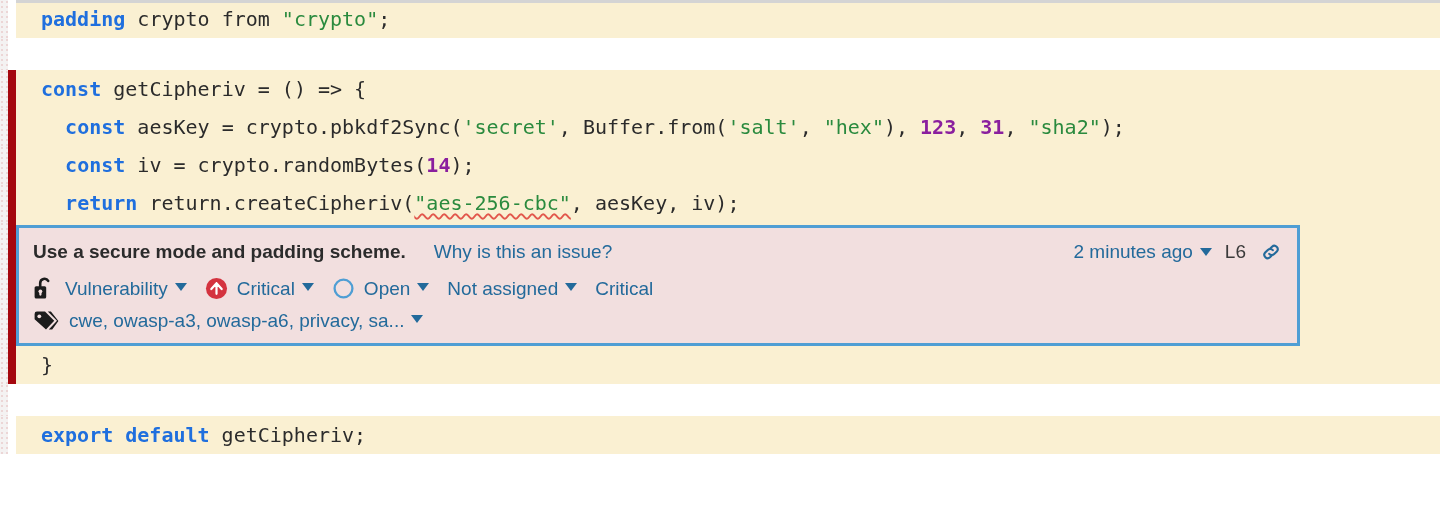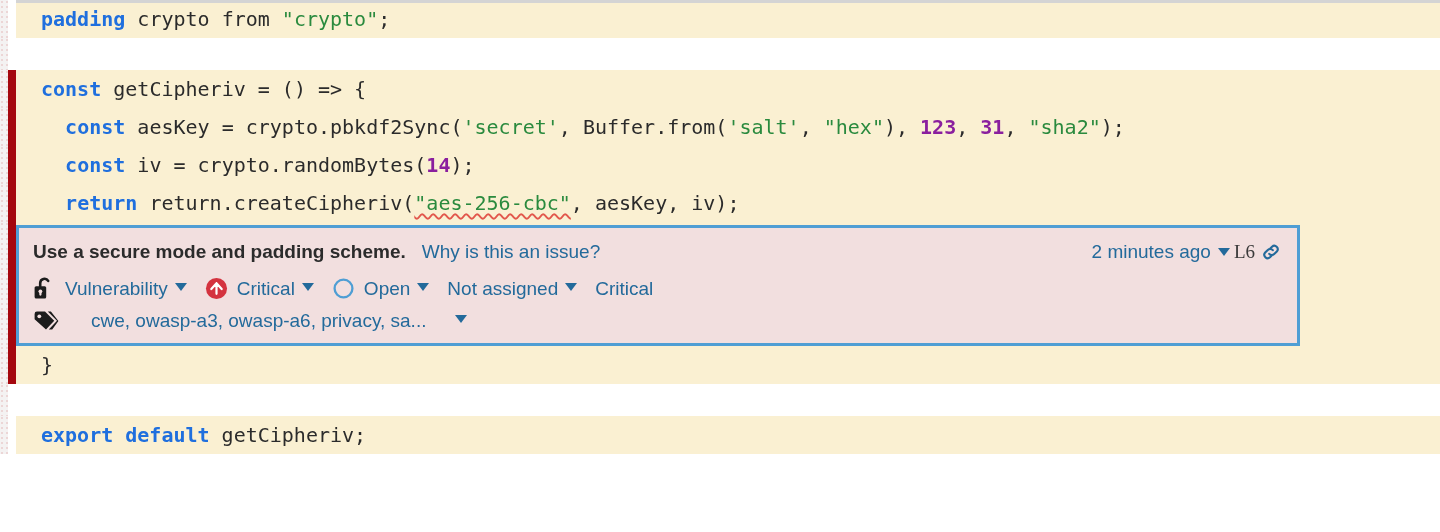--- a/index.html
+++ b/index.html
@@ -121,47 +121,46 @@
   
   .issue-head {
     display: flex;
     align-items: center;
     justify-content: space-between;
     margin-bottom: 12px;
   }
   .issue-head-left {
     display: flex;
     align-items: baseline;
-    gap: 16px;
+    gap: 28px;
   }
   .issue-title {
     font-size: 19px;
     font-weight: bold;
     color: #2b2b2b;
   }
   .why-link {
     font-size: 19px;
     color: #236a9b;
     cursor: pointer;
   }
   .issue-head-right {
     display: flex;
     align-items: center;
-    gap: 4px;
+    gap: 13px;
     white-space: nowrap;
   }
   .meta-link {
     font-size: 19px;
     color: #236a9b;
     cursor: pointer;
   }
   .line-ref {
     font-size: 19px;
     color: #3a3a3a;
-    font-family: Liberation Serif, serif;
   }
 
   
   .caret {
     display: inline-block;
     width: 0; height: 0;
     border-left: 6px solid transparent;
     border-right: 6px solid transparent;
     border-top: 8px solid #236a9b;
     margin-left: 7px;
@@ -188,21 +187,20 @@
     cursor: pointer;
   }
   .meta-item .lbl { margin-left: 9px; }
   .meta-item.plain { margin-right: 0; }
 
   .issue-tags {
     display: flex;
     align-items: center;
     font-size: 19px;
     color: #236a9b;
-    gap: 22px;
   }
   .issue-tags .lbl { margin-left: 10px; }
 
   svg { display: block; }
   .ico { display: inline-flex; align-items: center; }
 </style>
 </head>
 <body>
 
 <div class="code-viewer">

